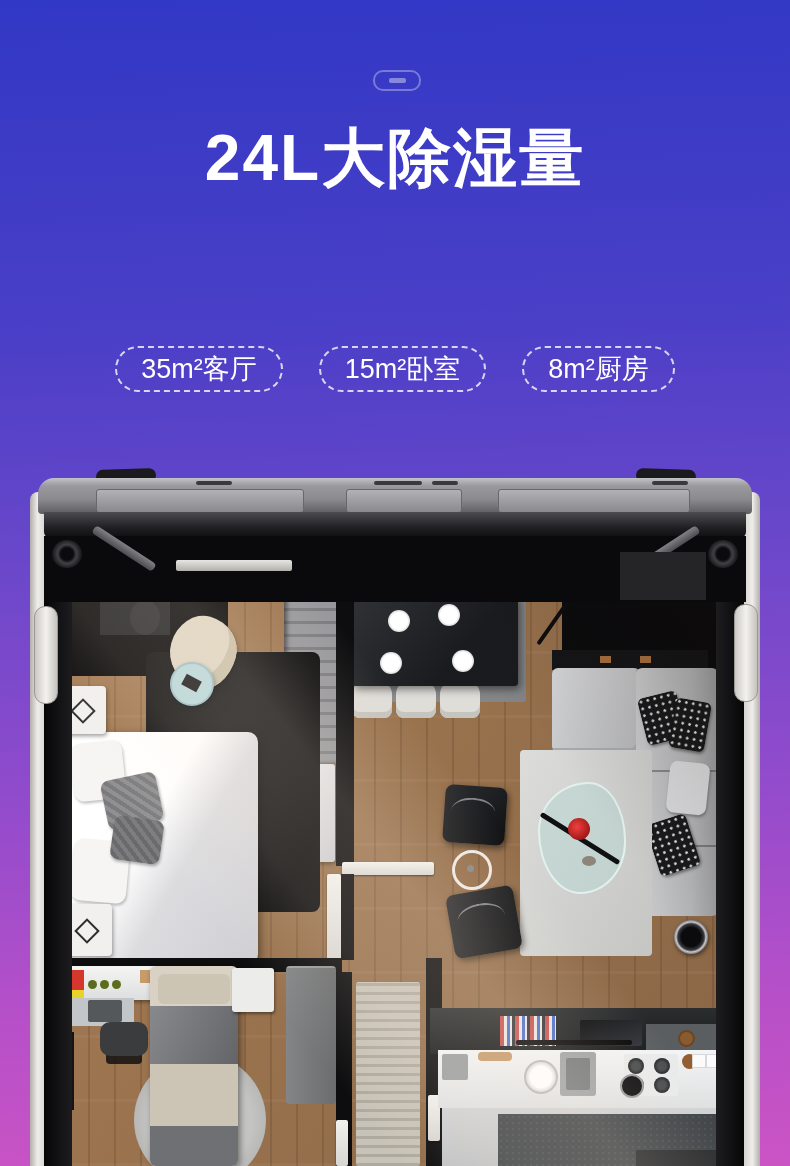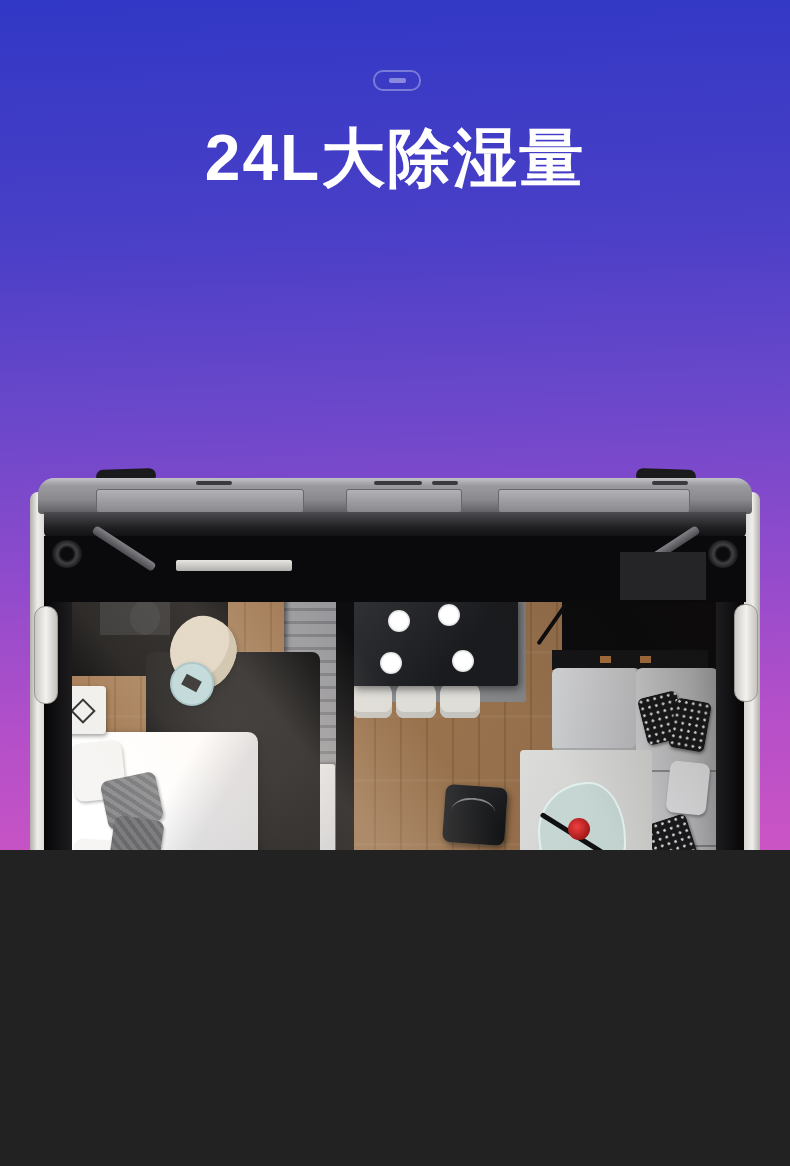--- a/index.html
+++ b/index.html
@@ -1,16 +1,16 @@
 <!DOCTYPE html>
 <html><head>
 <meta charset="utf-8">
 <style>
   html,body{margin:0;padding:0;background:#222;}
-  .page{position:relative;width:790px;height:850px;overflow:hidden;margin:0 auto;
+  .page{position:relative;width:790px;height:1166px;overflow:hidden;margin:0 auto;
     font-family:"Liberation Sans","DejaVu Sans",sans-serif;
     background:linear-gradient(178deg,#3138c5 0%,#4a3fc7 28%,#6847ca 46%,#8f4bcc 66%,#b44fc9 84%,#cb54c4 100%);}
   .abs{position:absolute;}
 
   
   .port{left:373px;top:70px;width:44px;height:17px;border:2px solid rgba(255,255,255,.32);border-radius:10px;}
   .port span{position:absolute;left:50%;top:50%;width:17px;height:5px;margin:-2.5px 0 0 -8.5px;background:rgba(255,255,255,.4);border-radius:2px;display:block;}
   .title{left:0;top:118px;width:790px;text-align:center;color:#fff;font-weight:700;font-size:64px;line-height:80px;letter-spacing:2px;}
   .badges{left:0;top:346px;width:790px;display:flex;justify-content:center;gap:36px;}
   .badge{height:42px;line-height:42px;padding:0 24px;border:2px dashed rgba(255,255,255,.78);border-radius:24px;color:#fff;font-size:27px;white-space:nowrap;}
@@ -136,20 +136,25 @@
 </head>
 <body>
 
 <div class="page">
 
   <div class="abs port">
       <span></span>
     </div>
   <div class="abs title">
     <div>24L大除湿量</div>
+  </div>
+  <div class="abs badges">
+    <div class="badge">35m²客厅</div>
+    <div class="badge">15m²卧室</div>
+    <div class="badge">8m²厨房</div>
   </div>
 
   <div>
 
     <div class="abs wood"></div>
     <div class="abs kfloor"></div>
 
     <div class="abs closet">
       <i style="left:30px;top:24px;width:70px;height:55px;"></i>
       <i style="left:60px;top:44px;width:30px;height:35px;border-radius:50%;background:#2a2b2d;"></i>

